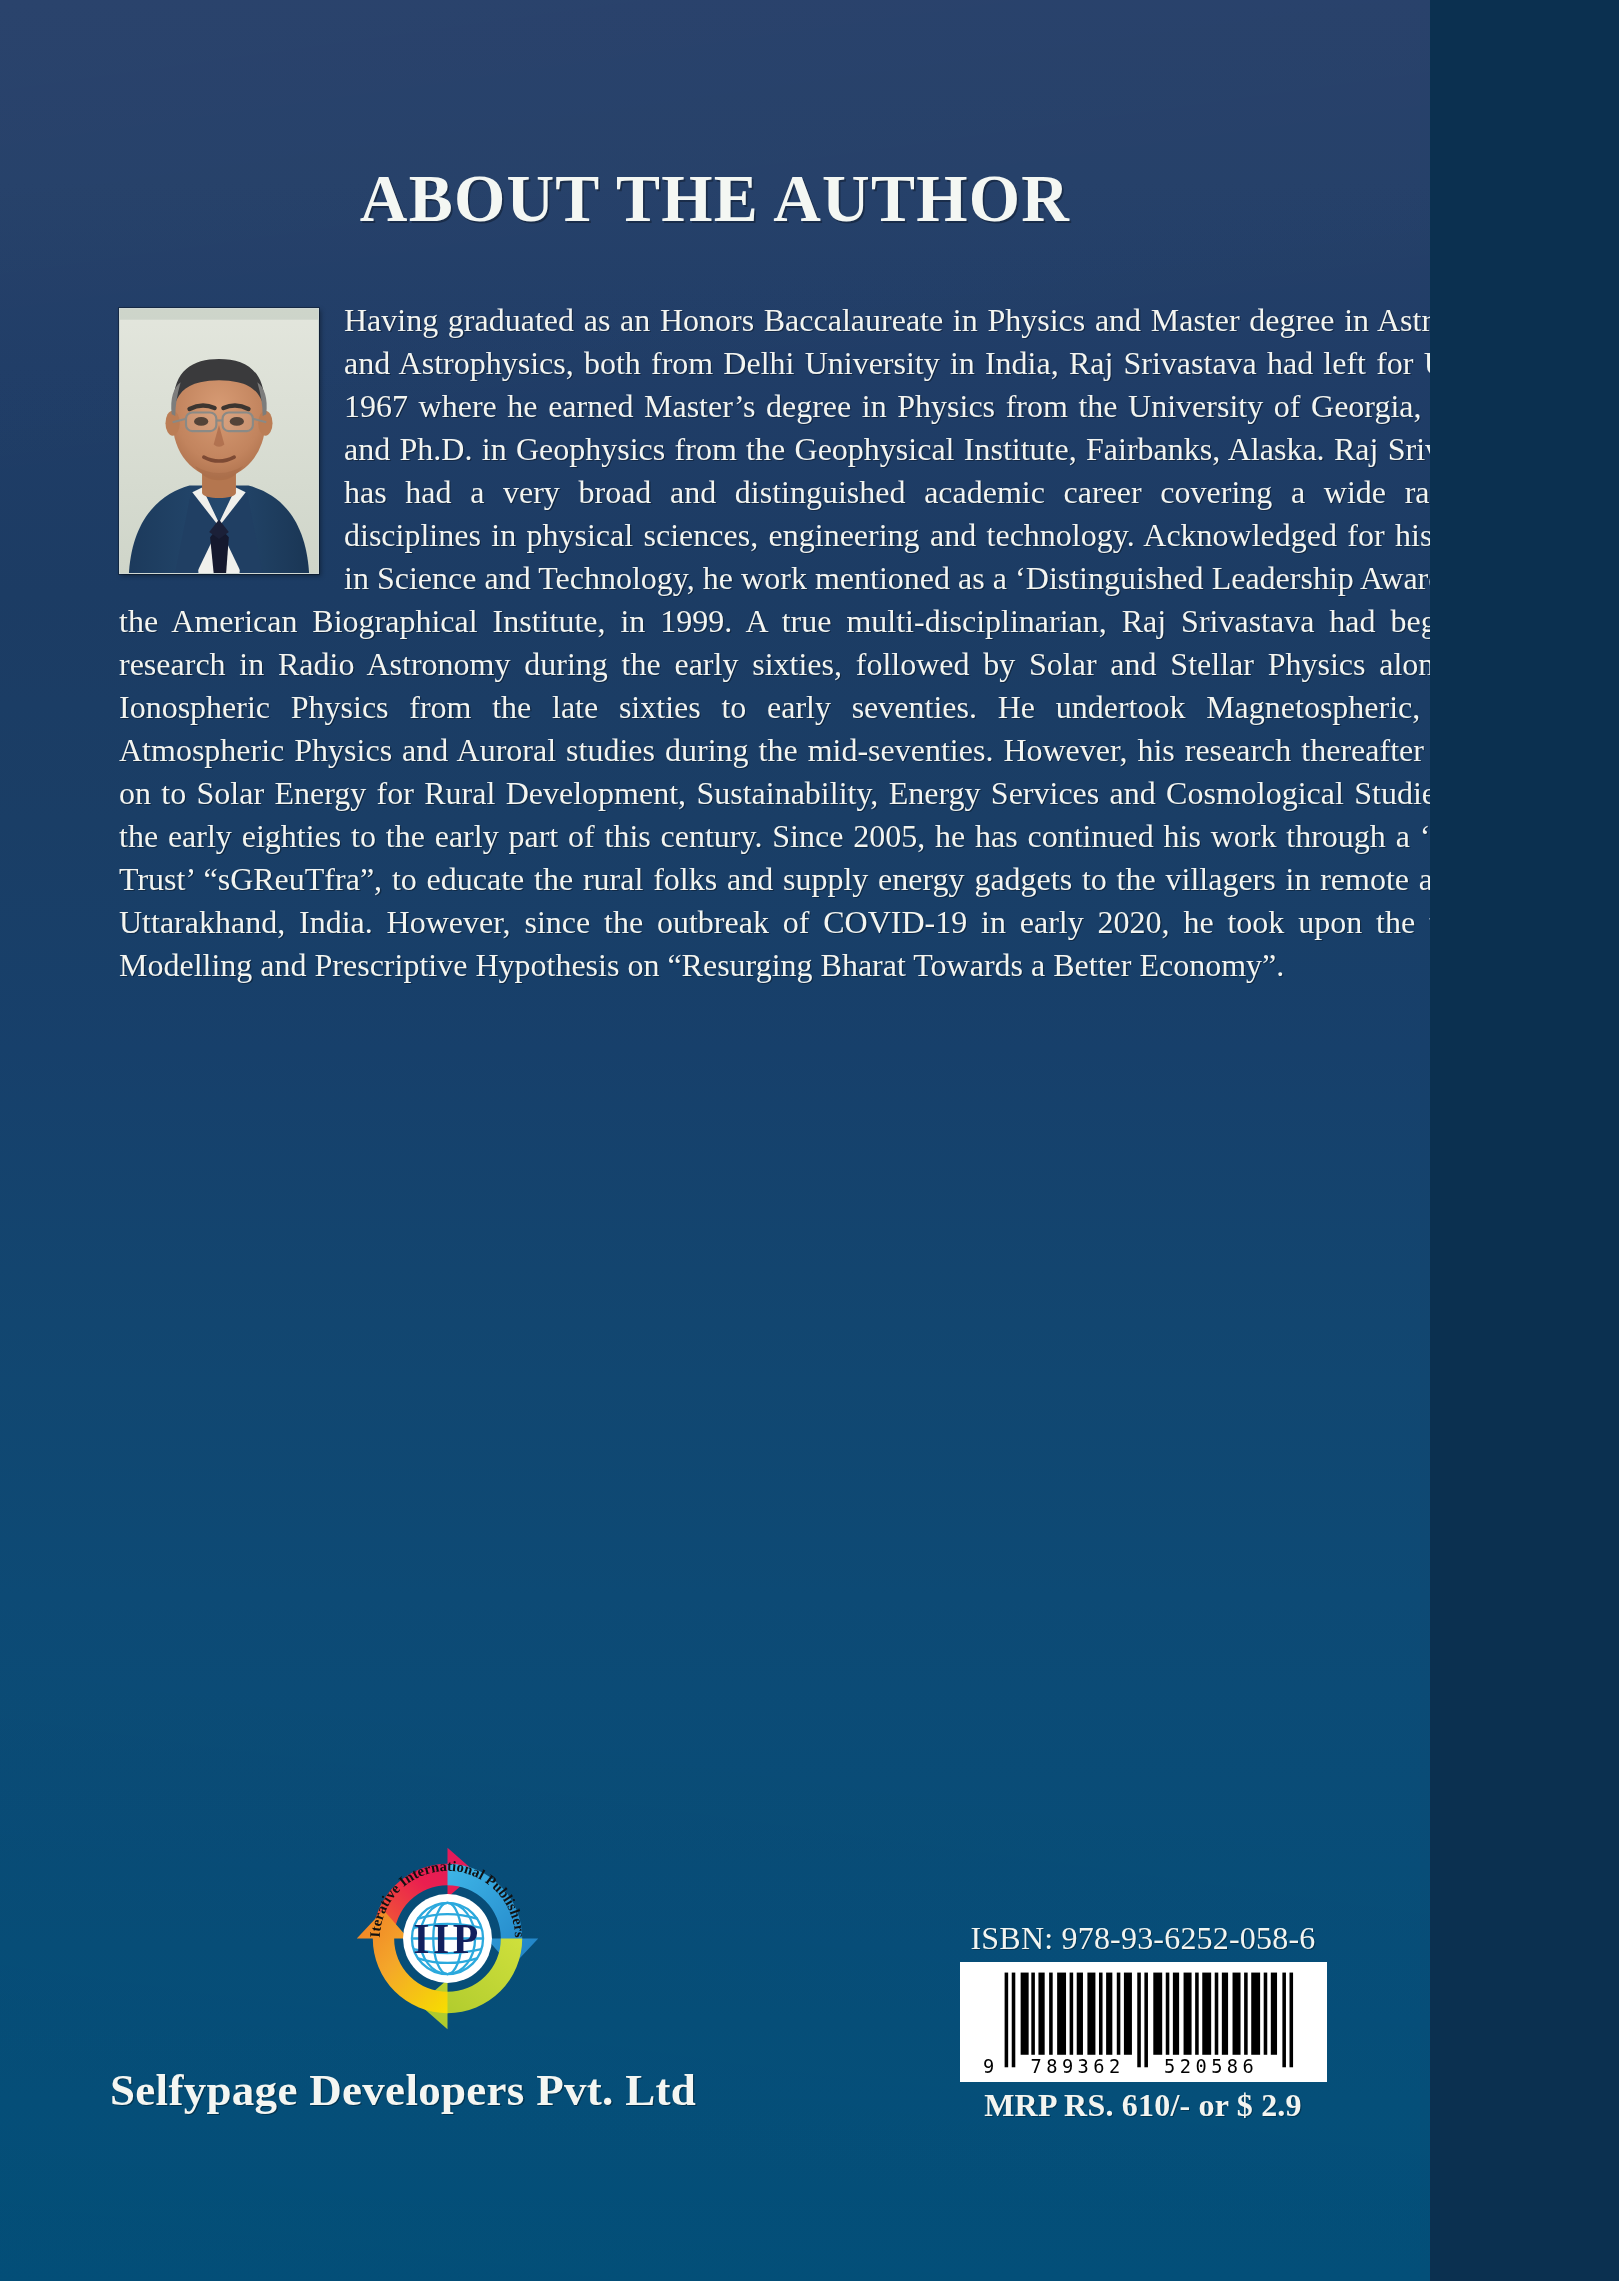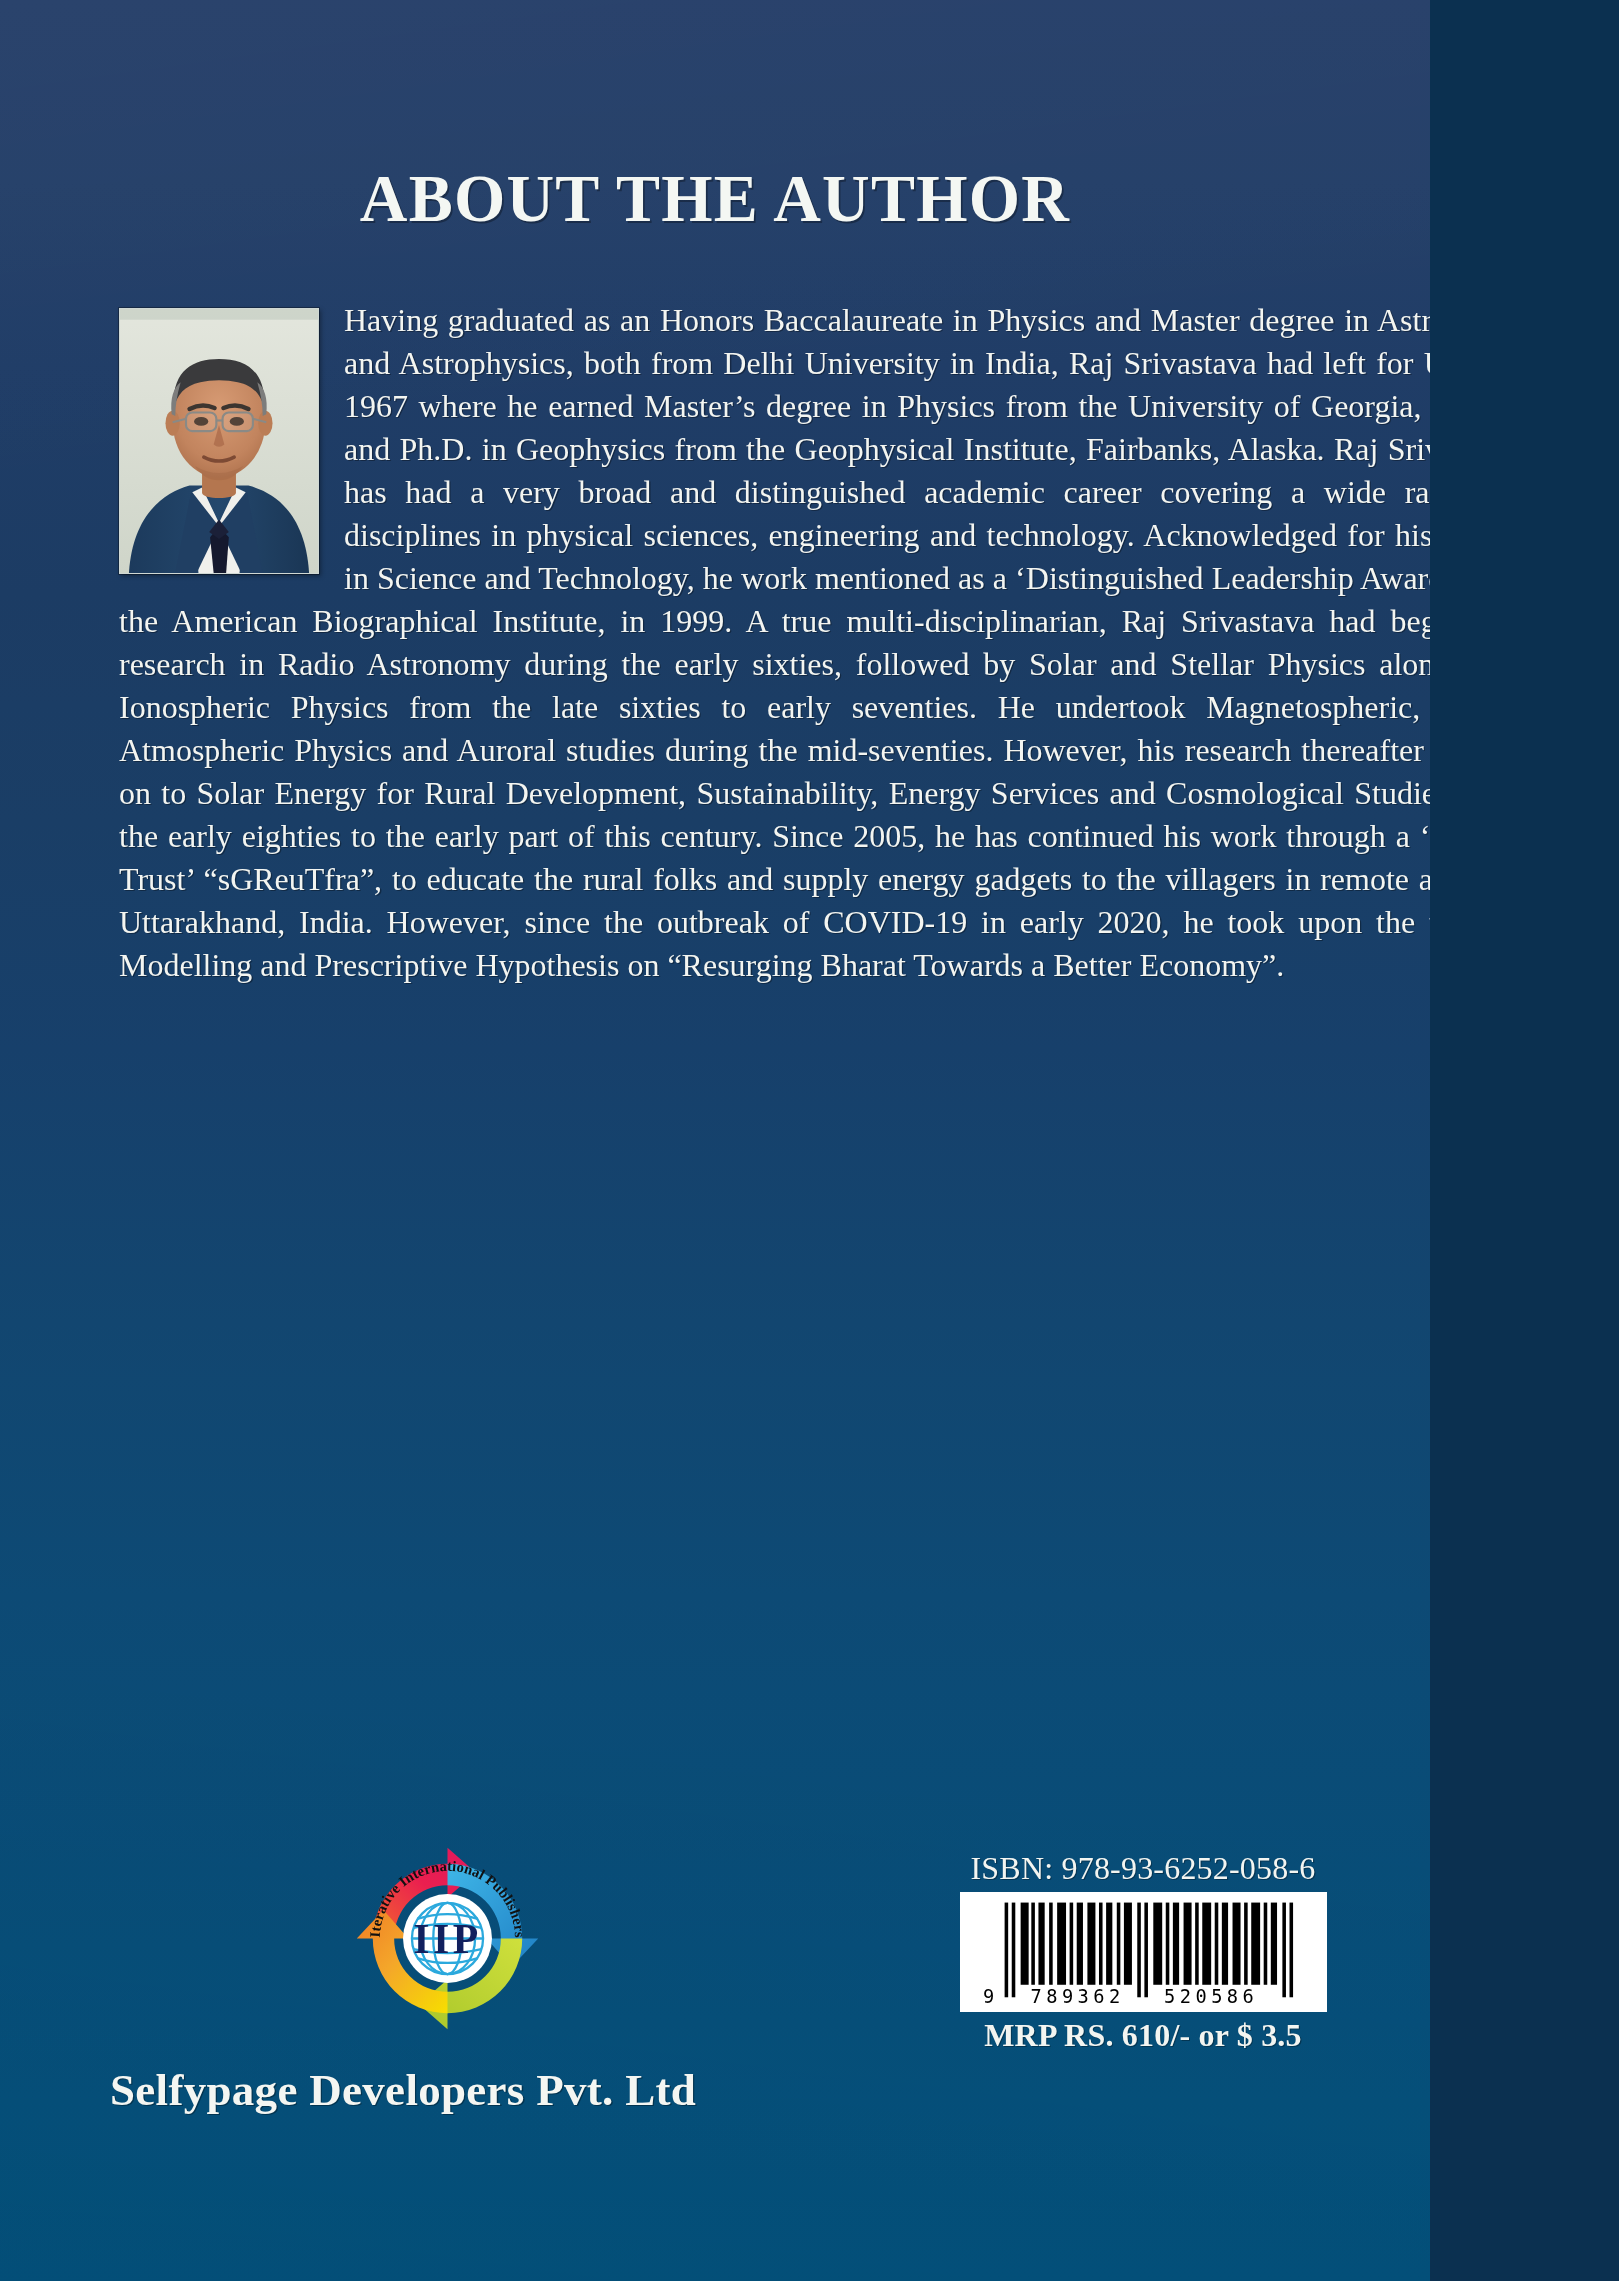--- a/index.html
+++ b/index.html
@@ -116,21 +116,21 @@
     font-size: 45px;
     font-weight: 700;
     letter-spacing: 0.3px;
     color: #f4f6f2;
     text-shadow: 1.3px 1.3px 0 rgba(0,0,0,0.33);
   }
 
   .isbn-block {
     position: absolute;
     right: 98px;
-    top: 1850px;
+    top: 1920px;
     width: 378px;
     text-align: center;
   }
 
   .isbn-text {
     font-size: 32px;
     letter-spacing: 0.2px;
     color: #f3f5f1;
     text-shadow: 1.1px 1.1px 0 rgba(0,0,0,0.3);
     margin-bottom: 5.3px;
@@ -343,17 +343,17 @@
           <rect x="360" y="4" width="4" height="106"></rect>
         </g>
         <g font-family="'DejaVu Sans Mono','Liberation Mono',monospace" font-size="21" fill="#000000">
           <text x="22" y="116" text-anchor="middle">9</text>
           <text x="122" y="116" text-anchor="middle" letter-spacing="5">789362</text>
           <text x="272" y="116" text-anchor="middle" letter-spacing="5">520586</text>
         </g>
       </svg>
     </div>
 
-    <div class="mrp-text">MRP RS. 610/- or $ 3.5</div>
+    <div class="mrp-text">MRP RS. 610/- or $ 2.9</div>
   </div>
 
 </div>
 
 
 </body></html>

